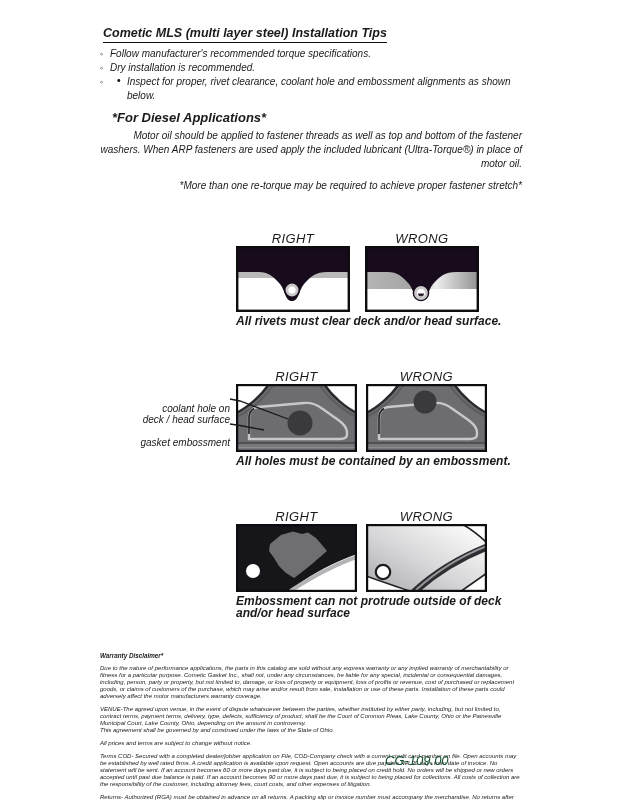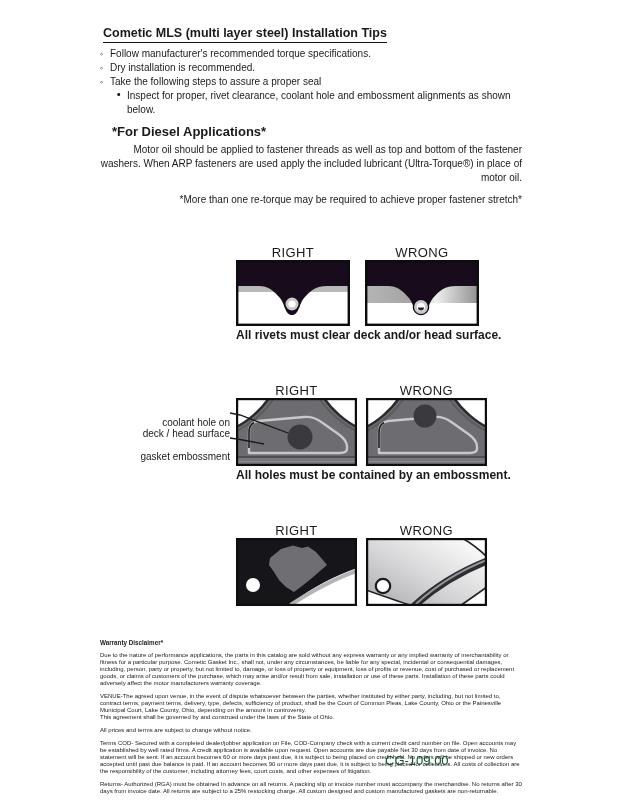--- a/index.html
+++ b/index.html
@@ -1,18 +1,18 @@
 <!DOCTYPE html>
 <html><head>
 <meta charset="utf-8">
 <style>
   html,body { margin:0; padding:0; background:#ffffff; }
   .page {
     position:relative; width:544px; height:800px; background:#ffffff;
-    font-family:"Liberation Sans", sans-serif; color:#1a1a1a; overflow:hidden;
+    font-family:"Liberation Sans", sans-serif; color:#1a1a1a; overflow:hidden;font-style:italic;
   }
   .content { position:absolute; left:100px; top:0; width:422px; }
 
   
   .title { margin:26px 0 0 3px; font-size:12.5px; font-weight:bold; }
   .title .uline { border-bottom:1.6px solid #111; padding-bottom:2px; }
 
   
   .tips { margin-top:7px; font-size:10px; line-height:14px; }
   .b  { position:relative; padding-left:10px; }
@@ -56,21 +56,21 @@
 <body>
 
 <div class="page">
   <div class="content">
 
     <h1 class="title"><span class="uline">Cometic MLS (multi layer steel) Installation Tips</span></h1>
 
     <div class="tips">
       <div class="b"><span class="mk">◦</span><span>Follow manufacturer's recommended torque specifications.</span></div>
       <div class="b"><span class="mk">◦</span><span>Dry installation is recommended.</span></div>
-      <div class="b"><span class="mk">◦</span><span>Take the following steps to assure a proper seal</span></div>
+      <div class="b"><span class="mk">◦</span></div>
       <div class="b b2"><span class="mk">•</span></div>
       <div class="b b2"><span class="mk">•</span><span>Inspect for proper, rivet clearance, coolant hole and embossment alignments as shown below.</span></div>
     </div>
 
     <h2 class="h2">*For Diesel Applications*</h2>
     <p class="para">Motor oil should be applied to fastener threads as well as top and bottom of the fastener washers. When ARP fasteners are used apply the included lubricant (Ultra-Torque®) in place of motor oil.</p>
     <p class="para gap">*More than one re-torque may be required to achieve proper fastener stretch*</p>
 
     <div class="diag r1">
       <div class="dlabels">
@@ -190,20 +190,24 @@
           <path d="M0,0 H96 C104,4.5 113,11 121,19 V49 C112,55.5 103,61.5 94,68 H46 C29,62 12,56.5 0,52 Z" fill="url(#g3)"></path>
           <path d="M96,0 C104,4.5 113,11 121,19" stroke="#222226" stroke-width="1.6" fill="none"></path>
           <path d="M121,49 C112,55.5 103,61.5 94,68" stroke="#222226" stroke-width="1.6" fill="none"></path>
           <path d="M0,52 C12,56.5 29,62 46,68" stroke="#222226" stroke-width="1.6" fill="none"></path>
           <path d="M121,23 C96,33 70,48 48,68" stroke="#2e2e32" stroke-width="7" fill="none"></path>
           <path d="M121,22 C97,31.5 72,46 50,66" stroke="#94949a" stroke-width="2" fill="none"></path>
           <circle cx="17" cy="48" r="7.2" fill="#ffffff" stroke="#1b1b1f" stroke-width="2.2"></circle>
           <rect x="1.1" y="1.1" width="118.8" height="65.8" fill="none" stroke="#0d0d0f" stroke-width="2.2"></rect>
         </svg>
       </div>
+      <div class="dcap">
+        <div>Embossment can not protrude outside of deck</div>
+        <div>and/or head surface</div>
+      </div>
     </div>
 
     <div class="disc">
       <div class="dh">Warranty Disclaimer*</div>
       <p>Due to the nature of performance applications, the parts in this catalog are sold without any express warranty or any implied warranty of merchantability or fitness for a particular purpose.  Cometic Gasket Inc., shall not, under any circumstances, be liable for any special, incidental or consequential damages, including, person, party or property, but not limited to, damage, or loss of property or equipment, loss of profits or revenue, cost of purchased or replacement goods, or claims of customers of the purchase, which may arise and/or result from sale, installation or use of these parts.  Installation of these parts could adversely affect the motor manufacturers warranty coverage.</p>
       <p>VENUE-The agreed upon venue, in the event of dispute whatsoever between the parties, whether instituted by either party, including, but not limited to, contract terms, payment terms, delivery, type, defects, sufficiency of product, shall be the Court of Common Pleas, Lake County, Ohio or the Painesville Municipal Court, Lake County, Ohio, depending on the amount in controversy.</p>
       <p class="tight">This agreement shall be governed by and construed under the laws of the State of Ohio.</p>
       <p>All prices and terms are subject to change without notice.</p>
       <p>Terms COD- Secured with a completed dealer/jobber application on File, COD-Company check with a current credit card number on file.  Open accounts may be established by well rated firms.  A credit application is available upon request.  Open accounts are due payable Net 30 days from date of invoice.  No statement will be sent.  If an account becomes 60 or more days past due, it is subject to being placed on credit hold.  No orders will be shipped or new orders accepted until past due balance is paid.  If an account becomes 90 or more days past due, it is subject to being placed for collections.  All costs of collection are the responsibility of the customer, including attorney fees, court costs, and other expenses of litigation.</p>
       <p>Returns- Authorized (RGA) must be obtained in advance on all returns.  A packing slip or invoice number must accompany the merchandise.  No returns after 30 days from invoice date.  All returns are subject to a 25% restocking charge.  All custom designed and custom manufactured gaskets are non-returnable.</p>

